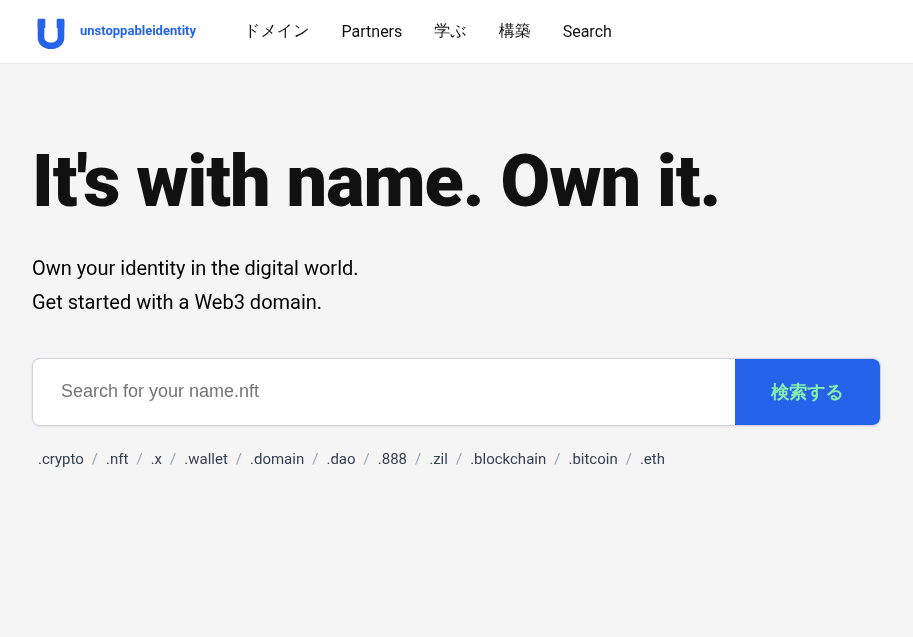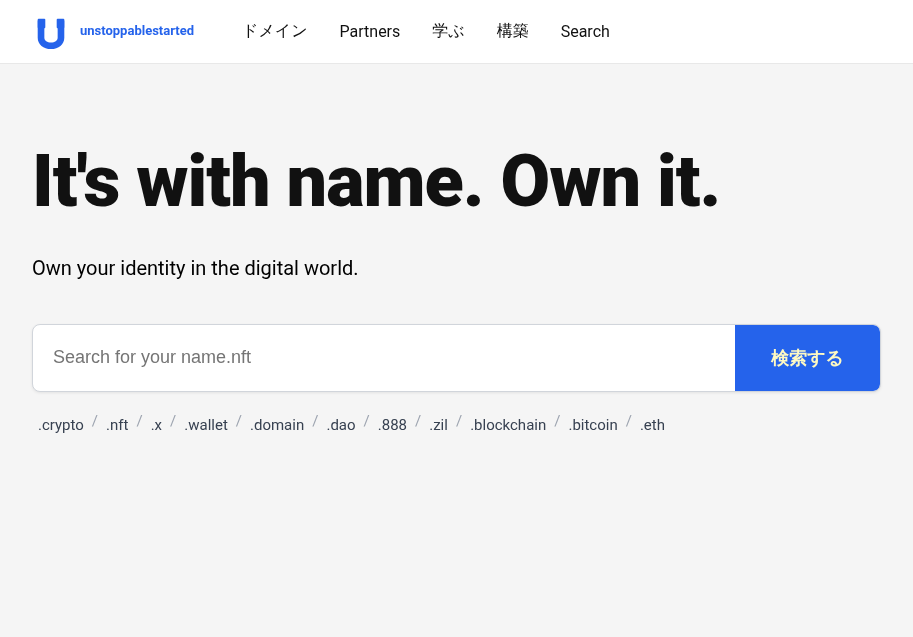--- a/index.html
+++ b/index.html
@@ -105,41 +105,41 @@
       margin-bottom: 20px;
     }
 
     .search-input {
       flex: 1;
       height: 100%;
       border: none;
       outline: none;
       font-size: 18px;
       color: #9ca3af;
-      padding: 0 20px;
+      padding: 0 28px;
       background: transparent;
     }
 
     .search-button {
       height: 100%;
       padding: 0 36px;
       background-color: #2563eb;
-      color: #fef9c3;
+      color: #86efac;
       border: none;
       font-size: 18px;
       font-weight: 600;
       cursor: pointer;
       white-space: nowrap;
       border-radius: 0 6px 6px 0;
     }
 
     
     .tld-list {
       display: flex;
-      align-items: flex-start;
+      align-items: center;
       gap: 0;
       flex-wrap: wrap;
       max-width: 870px;
     }
 
     .tld-item {
       font-size: 15px;
       color: #374151;
       padding: 4px 6px;
     }
@@ -156,38 +156,39 @@
 <header class="header">
   <a class="logo-area" href="#">
     <svg class="logo-icon" viewBox="0 0 40 40" fill="none" xmlns="http://www.w3.org/2000/svg">
 
       <path d="M6 8 L6 26 C6 33 12 38 20 38 C28 38 34 33 34 26 L34 8 L27 8 L27 26 C27 29 24 31 20 31 C16 31 13 29 13 26 L13 8 Z" fill="#2563eb"></path>
       <rect x="6" y="6" width="8" height="10" rx="1" fill="#2563eb"></rect>
       <rect x="26" y="6" width="8" height="10" rx="1" fill="#2563eb"></rect>
     </svg>
     <div class="logo-text">
       <span>unstoppable</span>
-      <span>started</span>
+      <span>identity</span>
     </div>
   </a>
 
   <nav>
     <a href="#">ドメイン</a>
     <a href="#">Partners</a>
     <a href="#">学ぶ</a>
     <a href="#">構築</a>
     <a href="#">Search</a>
   </nav>
 </header>
 
 <main class="main">
   <h1 class="headline">It's with name. Own it.</h1>
 
   <div class="subheadline">
     <p>Own your identity in the digital world.</p>
+    <p>Get started with a Web3 domain.</p>
   </div>
 
   <div class="search-container">
     <input class="search-input" type="text" placeholder="Search for your name.nft" style="">
     <button class="search-button">検索する</button>
   </div>
 
   <div class="tld-list" id="tld-list">
   <span class="tld-item">.crypto</span>
       <span class="tld-separator">/</span>

